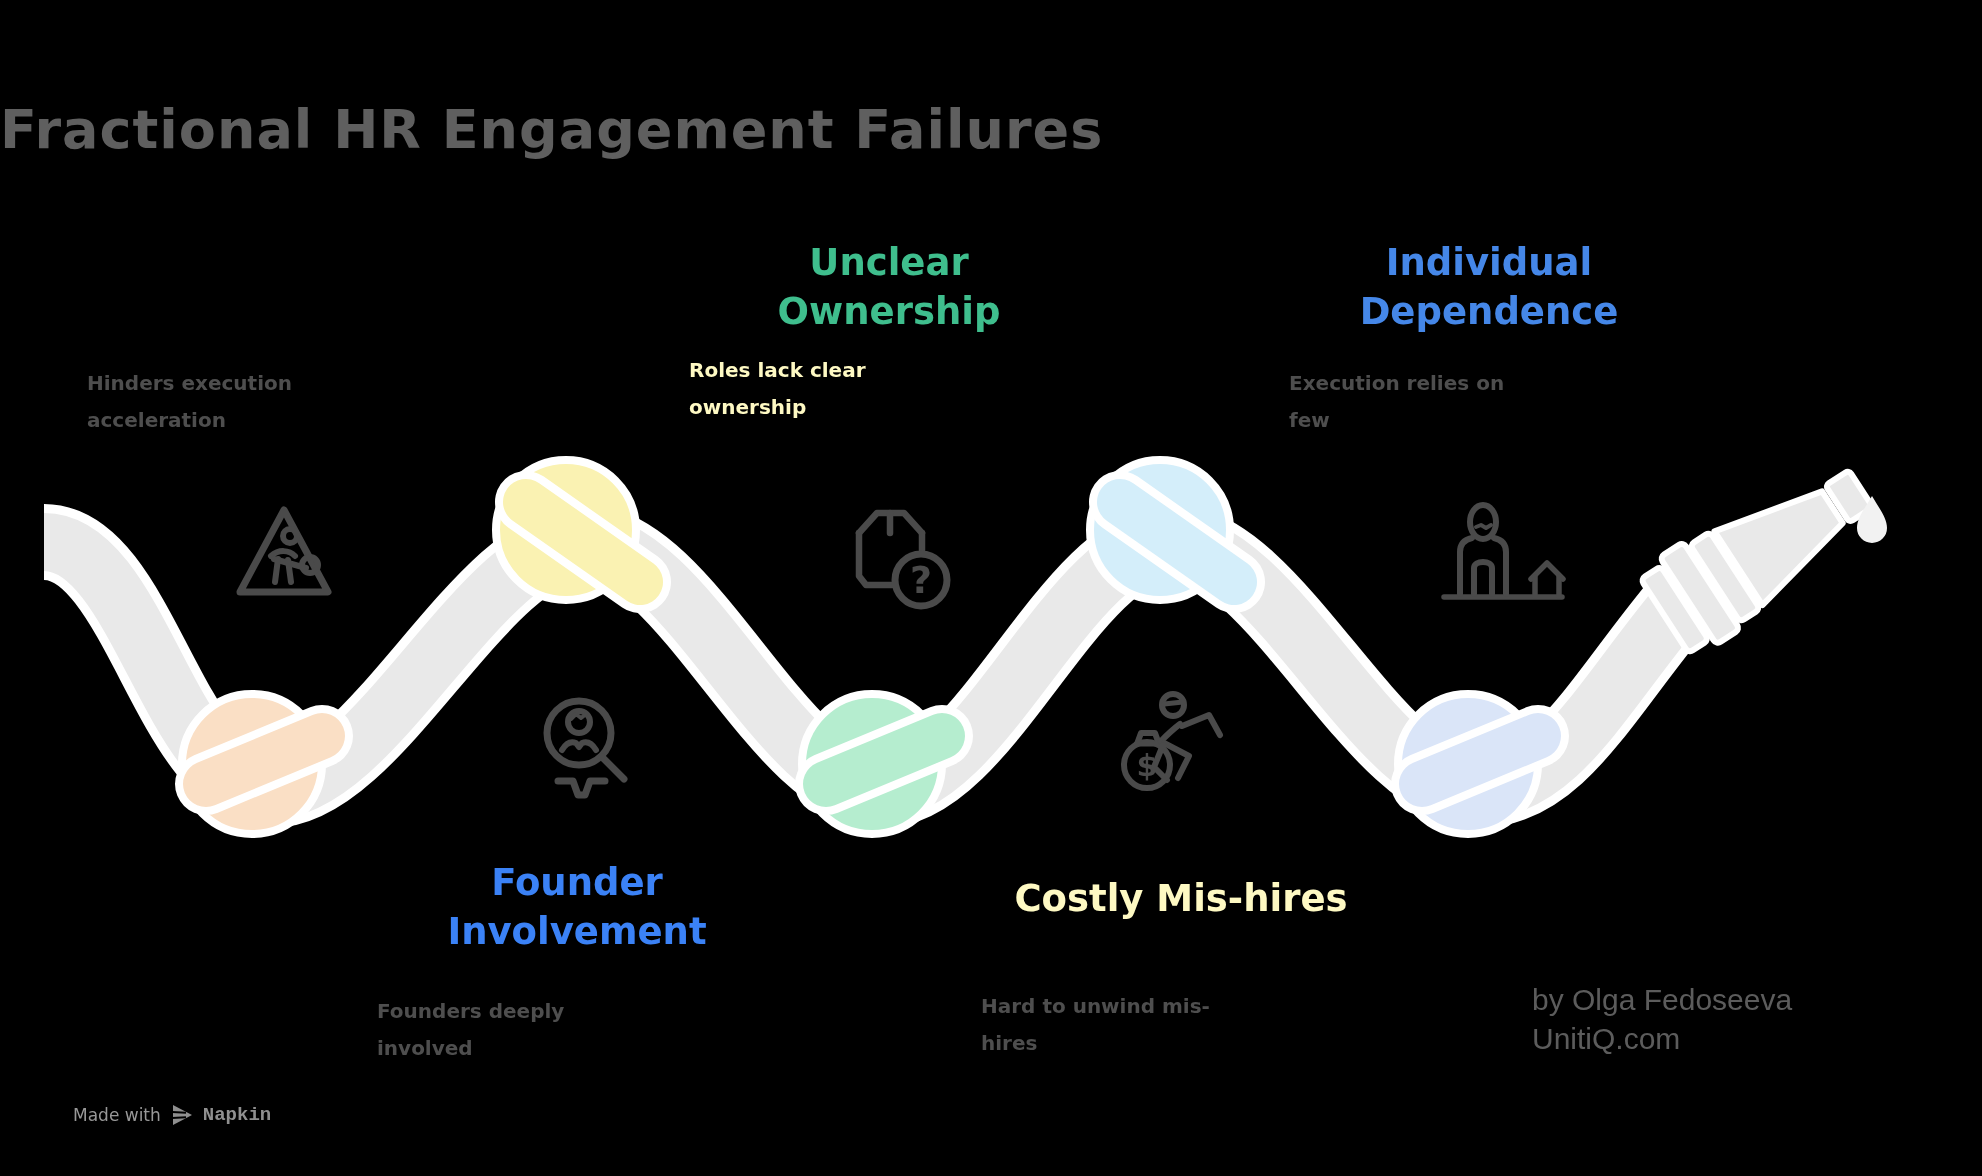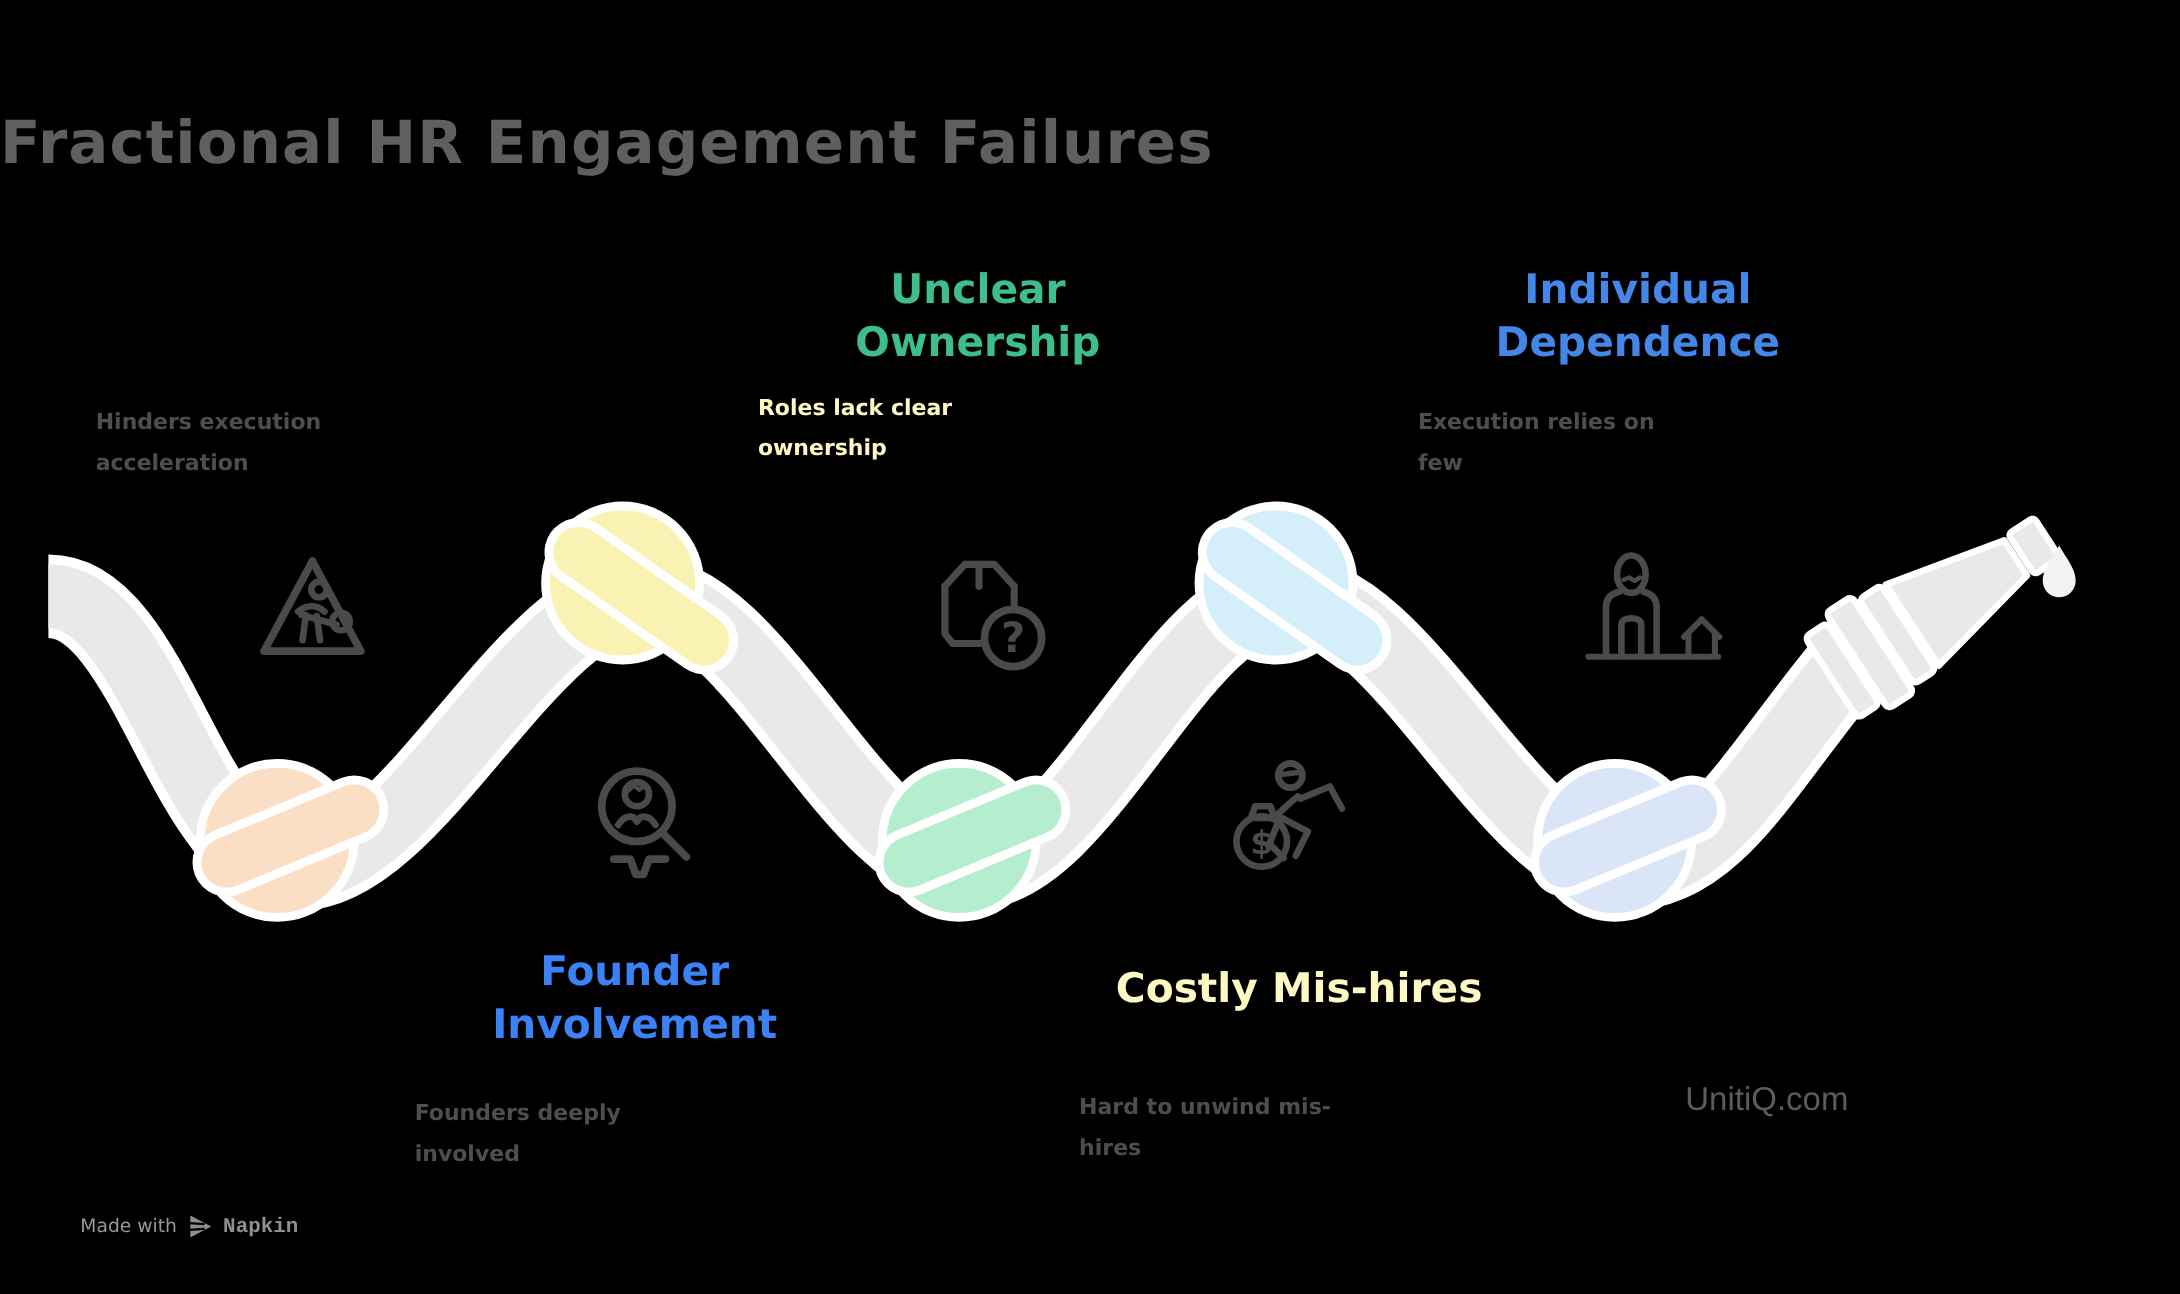--- a/index.html
+++ b/index.html
@@ -163,20 +163,21 @@
   <div class="heading" style="left: 377px; top: 858px; color: #3b82f6;">Founder
 Involvement</div>
   <div class="desc" style="left: 377px; top: 993px; color: rgb(78, 78, 78);">Founders deeply
 involved</div>
 
   <div class="heading" style="left: 981px; top: 874px; color: #fef9c3; text-align: center;">Costly Mis-hires</div>
   <div class="desc" style="left: 981px; top: 988px; color: rgb(78, 78, 78);">Hard to unwind mis-
 hires</div>
 
   <div class="byline" style="color: rgb(92, 92, 92);">
+    <div>by Olga Fedoseeva</div>
     <div>UnitiQ.com</div>
   </div>
 
   <div class="footer">
     <span style="color: rgb(152, 152, 152);">Made with</span>
     <svg width="24" height="24" viewBox="0 0 24 24">
       <path d="M3,2 L22,12 L3,22 Z" style="fill: rgb(143, 143, 143);"></path>
       <path d="M2,9 L16,9.8" stroke="#000000" stroke-width="2" fill="none"></path>
       <path d="M2,15 L16,14.2" stroke="#000000" stroke-width="2" fill="none"></path>
     </svg>

